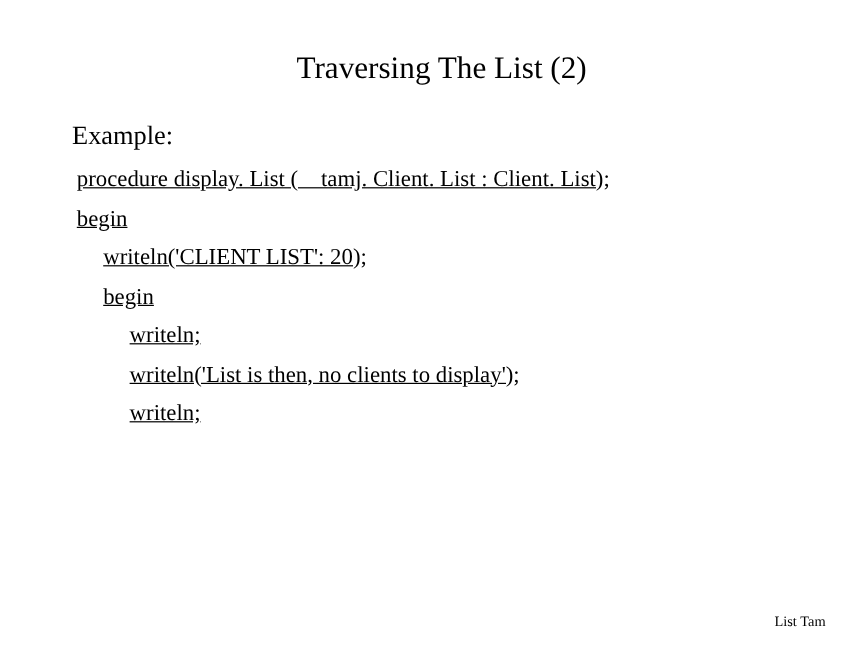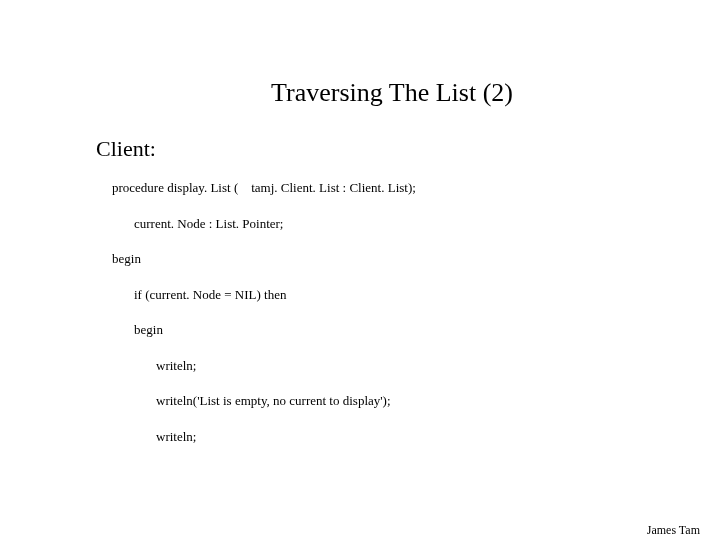--- a/index.html
+++ b/index.html
@@ -1,16 +1,16 @@
 <!DOCTYPE html>
 <html><head>
   <meta charset="utf-8">
   <style>
     * {
-      margin: 16px;
+      margin: 4px;
       padding: 0;
       box-sizing: border-box;
     }
     body {
       width: 720px;
       height: 540px;
       background: #ffffff;
       font-family: "Times New Roman", Times, serif;
       color: #000000;
       position: relative;
@@ -21,22 +21,23 @@
       text-align: center;
       margin-bottom: 28px;
       font-weight: normal;
     }
     .example-label {
       font-size: 22px;
       margin-bottom: 10px;
       font-weight: normal;
     }
     .code-block {
-      font-size: 13px;
+      font-size: 19px;
       line-height: 1.5;
+      text-decoration: underline;
     }
     .code-line {
       white-space: pre;
     }
     .indent1 {
       padding-left: 22px;
     }
     .indent2 {
       padding-left: 44px;
     }
@@ -45,26 +46,25 @@
       bottom: 18px;
       right: 36px;
       font-size: 12px;
     }
   </style>
 </head>
 <body>
 
 <h1 class="title">Traversing The List (2)</h1>
 
-<div class="example-label">Client:</div>
+<div class="example-label">Example:</div>
 
 <div class="code-block">
   <div class="code-line">procedure display. List (    tamj. Client. List : Client. List);</div>
-  <div class="code-line indent1">current. Node : List. Pointer;</div>
   <div class="code-line">begin</div>
-  <div class="code-line indent1">if (current. Node = NIL) then</div>
+  <div class="code-line indent1">writeln('CLIENT LIST': 20);</div>
   <div class="code-line indent1">begin</div>
   <div class="code-line indent2">writeln;</div>
-  <div class="code-line indent2">writeln('List is empty, no current to display');</div>
+  <div class="code-line indent2">writeln('List is then, no clients to display');</div>
   <div class="code-line indent2">writeln;</div>
 </div>
 
-<div class="footer">James Tam</div>
+<div class="footer">List Tam</div>
 
 </body></html>

